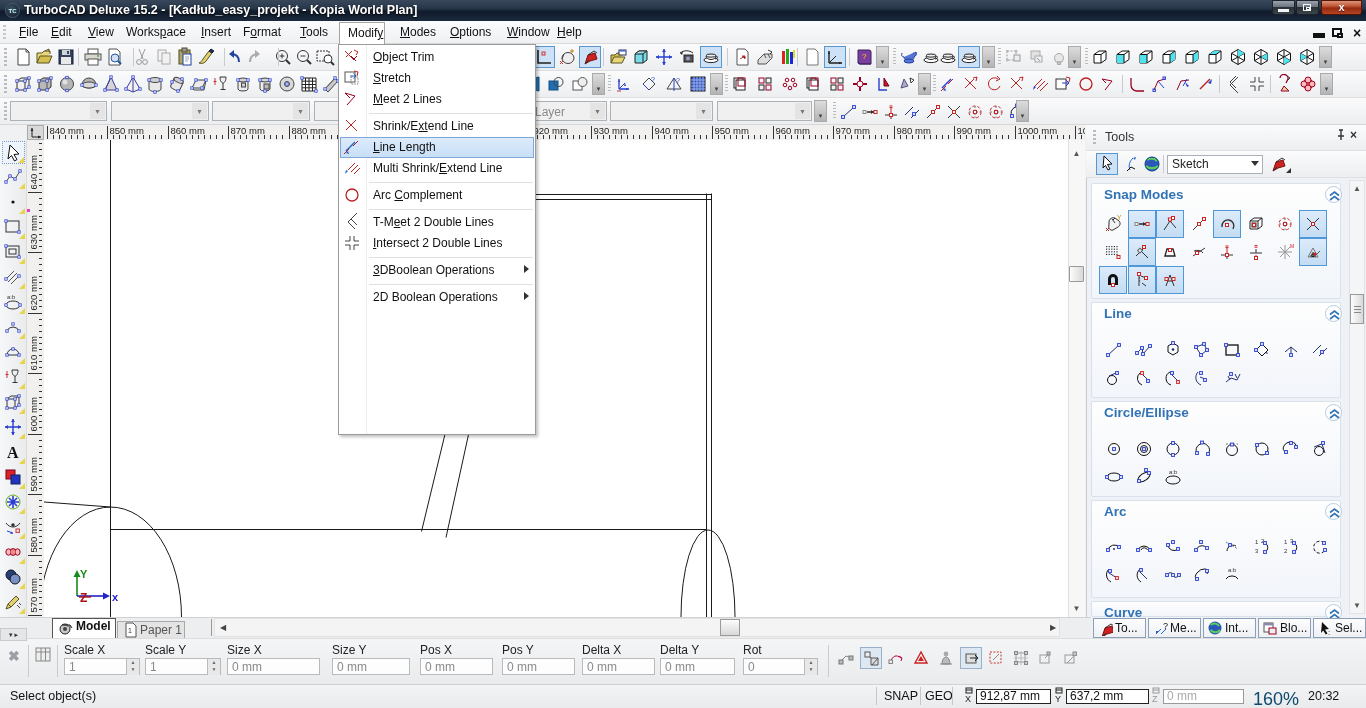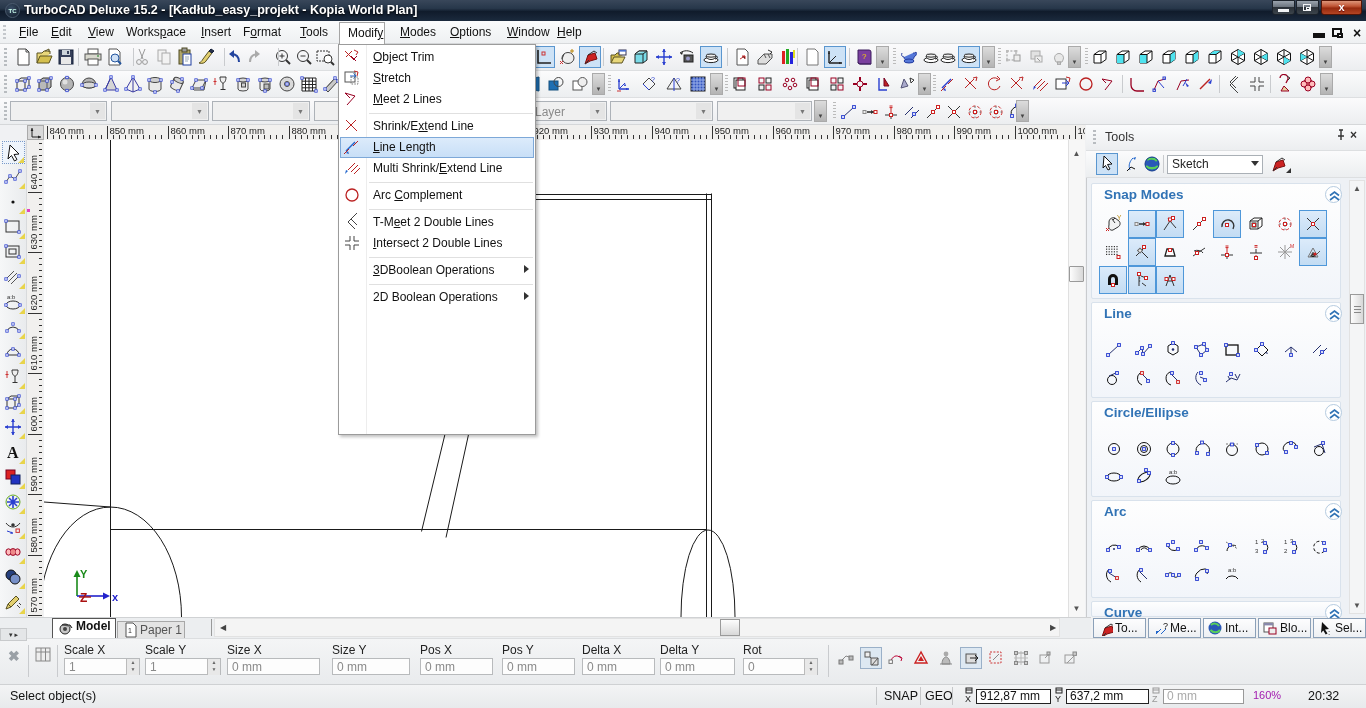--- a/index.html
+++ b/index.html
@@ -1479,21 +1479,21 @@
       <path d="M2 3h6" stroke="#222"></path>
       <text x="1" y="15" font-size="9" fill="#222" font-family="Liberation Sans">Y</text>
     </svg></div>
 <div style="position:absolute;left:1066px;top:689px;width:83px;height:15px;background:#fff;border:1px solid #222;font-size:12px;color:#111;padding:0 3px;line-height:13px;">637,2 mm</div>
 <div style="position:absolute;left:1151px;top:687px;width:11px;height:16px;"><svg width="11" height="16" viewBox="0 0 11 16">
       <rect x="2" y="1" width="6" height="5" fill="none" stroke="#999"></rect>
       <path d="M2 3h6" stroke="#999"></path>
       <text x="1" y="15" font-size="9" fill="#999" font-family="Liberation Sans">Z</text>
     </svg></div>
 <div style="position:absolute;left:1163px;top:689px;width:81px;height:15px;background:#fff;border:1px solid #999;font-size:12px;color:#aaa;padding:0 3px;line-height:13px;">0 mm</div>
-<div style="position:absolute;left:1253px;top:689px;width:45px;height:15px;font-size:11px;color:#a21caf;">160%</div>
+<div style="position:absolute;left:1253px;top:689px;width:45px;height:15px;font-size:18px;color:#0c4a6e;">160%</div>
 <div style="position:absolute;left:1308px;top:689px;width:45px;height:15px;font-size:12.5px;color:#111;">20:32</div>
 <div style="position:absolute;left:1086px;top:125px;width:280px;height:492px;background:#eef1f5;border-left:1px solid #c9cbce;"></div>
 <div style="position:absolute;left:1086px;top:125px;width:280px;height:26px;background:linear-gradient(180deg,#fafbfc,#eceef0);border-bottom:1px solid #dddfe1;"></div>
 <div class="grip" style="left:1093px;top:130px;height:16px;"></div>
 <div style="position:absolute;left:1105px;top:130px;width:60px;height:16px;font-size:12.5px;color:#333;">Tools</div>
 <div style="position:absolute;left:1334px;top:128px;width:14px;height:16px;"><svg width="14" height="15" viewBox="0 0 14 15">
       <path d="M7 2v6M4 8h6M5 2h4M7 8v4" stroke="#333" stroke-width="1.4"></path>
     </svg></div>
 <div style="position:absolute;left:1350px;top:128px;width:14px;height:15px;color:#333;font-size:12px;font-weight:bold;line-height:14px;">×</div>
 <div style="position:absolute;left:1086px;top:151px;width:280px;height:27px;background:linear-gradient(180deg,#fbfbfc,#eceef0);border-bottom:1px solid #dddfe1;"></div>

